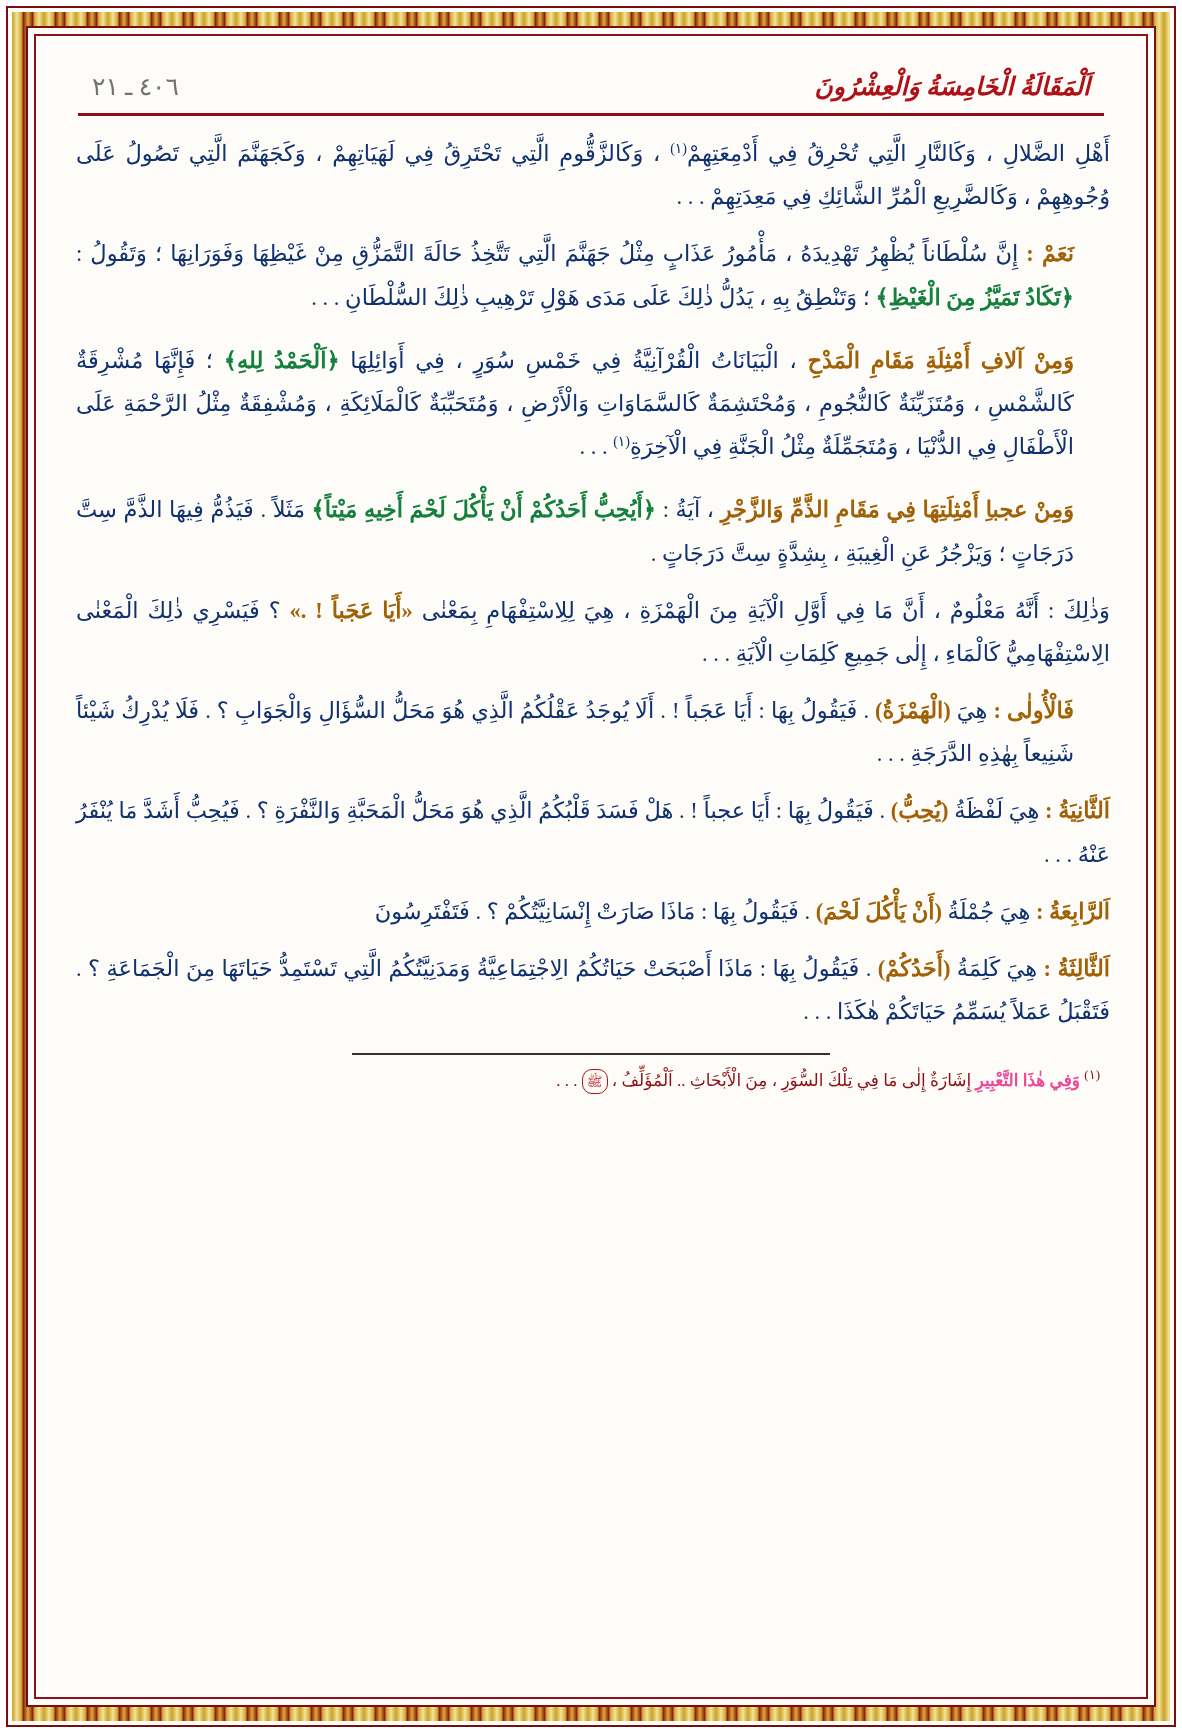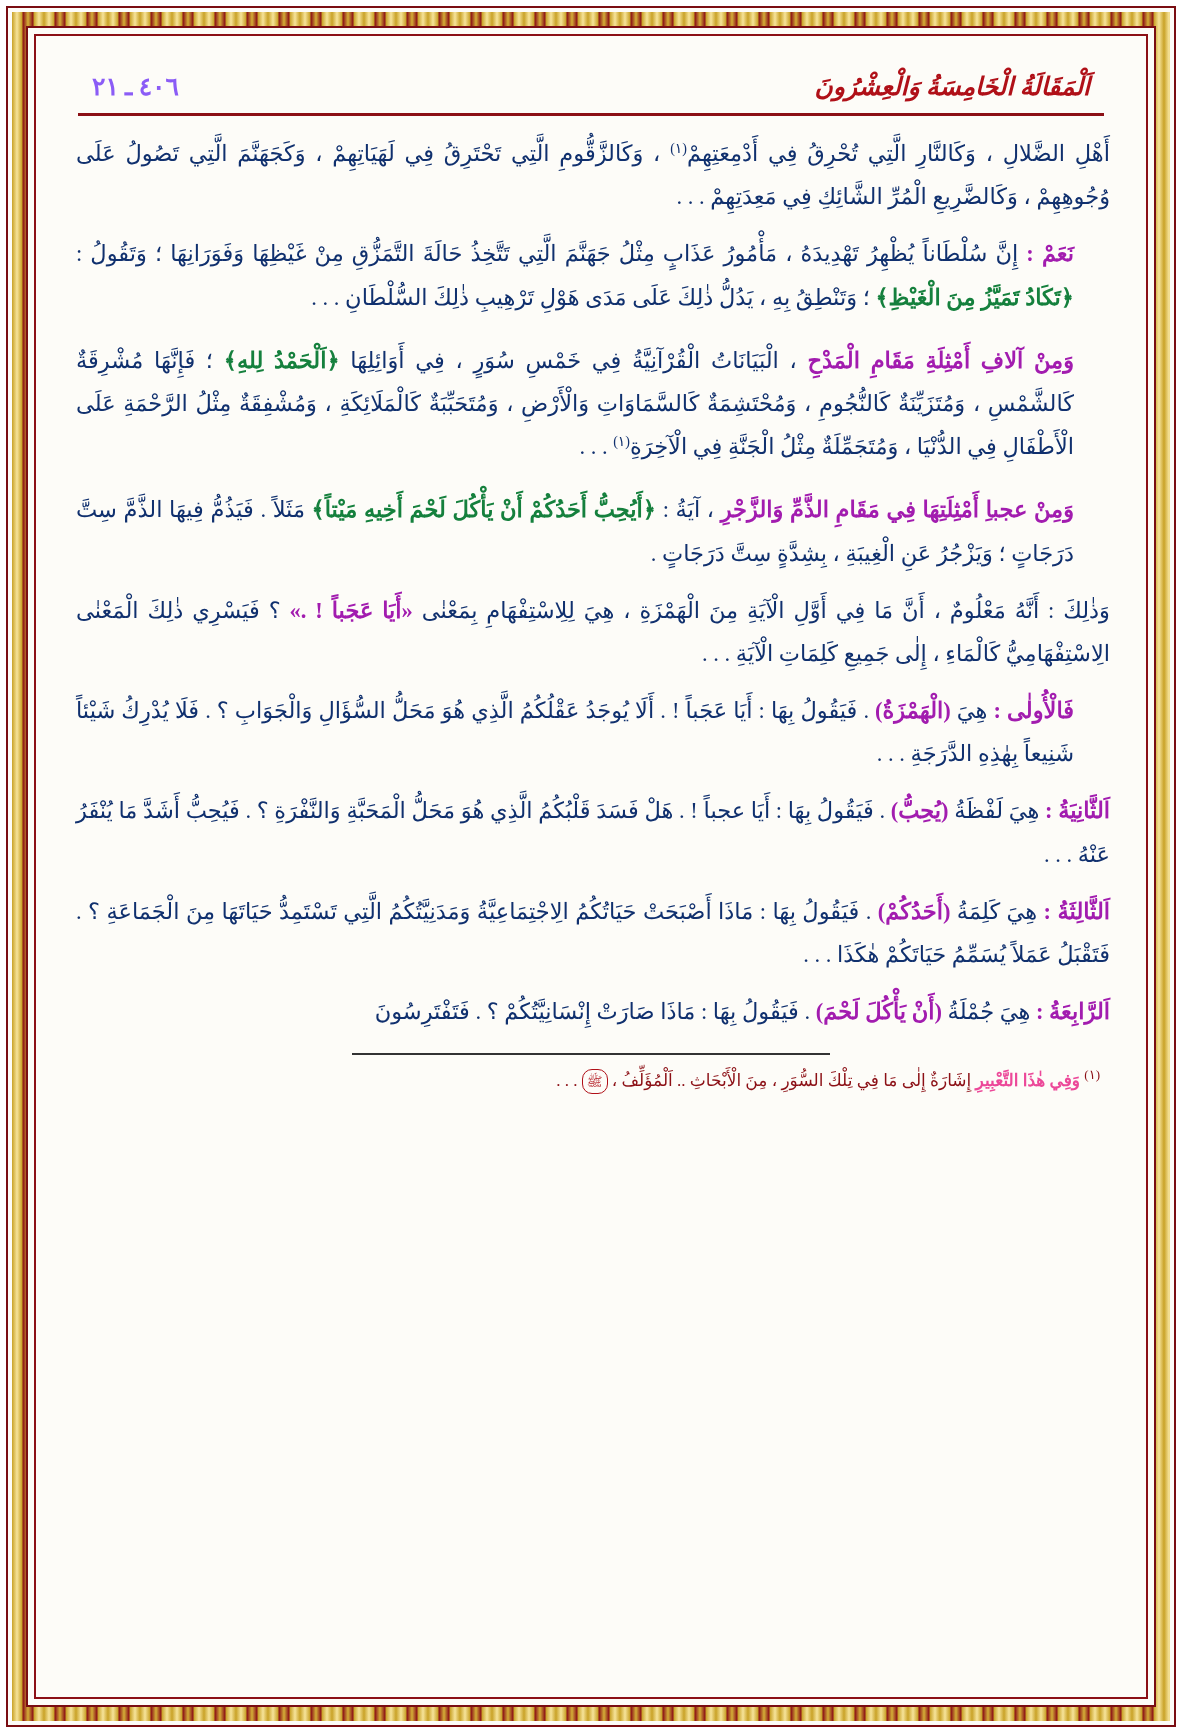--- a/index.html
+++ b/index.html
@@ -75,23 +75,23 @@
     padding: 4px 20px 0 20px;
   }
   .header .chapter-title {
     color: #b01018;
     font-size: 25px;
     font-weight: bold;
     letter-spacing: 0;
     font-style: italic;
   }
   .header .page-number {
-    color: #8b5cf6;
+    color: #737373;
     font-size: 25px;
-    font-weight: bold;
+    font-weight: normal;
     direction: ltr;
     unicode-bidi: isolate;
   }
   .header-rule {
     margin: 12px 6px 0 6px;
     height: 3px;
     background: #8c1016;
   }
 
   
@@ -103,21 +103,21 @@
     text-justify: inter-word;
     color: #10306e;
   }
   .para {
     margin: 0 0 14px 4px;
     text-indent: 0;
   }
   .para.indent { padding-right: 36px; }
   .para.spaced { margin-top: 20px; }
 
-  .red      { color: #a21caf; font-weight: bold; }
+  .red      { color: #a16207; font-weight: bold; }
   .quran    { color: #15803d; font-weight: bold; }
   .sup      { font-size: 14px; vertical-align: super; color: #10306e; }
 
   
   .footnote-rule {
     margin: 20px auto 8px auto;
     width: 46%;
     height: 2px;
     background: #333;
   }
@@ -181,25 +181,25 @@
 
       <p class="para indent">
         <span class="red">فَالْأُولٰى :</span><span> هِيَ </span><span class="red">(الْهَمْزَةُ)</span><span> . فَيَقُولُ بِهَا : أَيَا عَجَباً ! . أَلَا يُوجَدُ عَقْلُكُمُ الَّذِي هُوَ مَحَلُّ السُّؤَالِ وَالْجَوَابِ ؟ . فَلَا يُدْرِكُ شَيْئاً شَنِيعاً بِهٰذِهِ الدَّرَجَةِ . . .</span>
       </p>
 
       <p class="para">
         <span class="red">اَلثَّانِيَةُ :</span><span> هِيَ لَفْظَةُ </span><span class="red">(يُحِبُّ)</span><span> . فَيَقُولُ بِهَا : أَيَا عجباً ! . هَلْ فَسَدَ قَلْبُكُمُ الَّذِي هُوَ مَحَلُّ الْمَحَبَّةِ وَالنَّفْرَةِ ؟ . فَيُحِبُّ أَشَدَّ مَا يُنْفَرُ عَنْهُ . . .</span>
       </p>
 
       <p class="para">
+        <span class="red">اَلرَّابِعَةُ :</span><span> هِيَ جُمْلَةُ </span><span class="red">(أَنْ يَأْكُلَ لَحْمَ)</span><span> . فَيَقُولُ بِهَا : مَاذَا صَارَتْ إِنْسَانِيَّتُكُمْ ؟ . فَتَفْتَرِسُونَ</span>
+      </p>
+
+      <p class="para">
         <span class="red">اَلثَّالِثَةُ :</span><span> هِيَ كَلِمَةُ </span><span class="red">(أَحَدُكُمْ)</span><span> . فَيَقُولُ بِهَا : مَاذَا أَصْبَحَتْ حَيَاتُكُمُ الِاجْتِمَاعِيَّةُ وَمَدَنِيَّتُكُمُ الَّتِي تَسْتَمِدُّ حَيَاتَهَا مِنَ الْجَمَاعَةِ ؟ . فَتَقْبَلُ عَمَلاً يُسَمِّمُ حَيَاتَكُمْ هٰكَذَا . . .</span>
-      </p>
-
-      <p class="para">
-        <span class="red">اَلرَّابِعَةُ :</span><span> هِيَ جُمْلَةُ </span><span class="red">(أَنْ يَأْكُلَ لَحْمَ)</span><span> . فَيَقُولُ بِهَا : مَاذَا صَارَتْ إِنْسَانِيَّتُكُمْ ؟ . فَتَفْتَرِسُونَ</span>
       </p>
 
     </div>
 
     <div class="footnote-rule"></div>
 
     <div class="footnote">
       <span class="fn-num">(١)</span><span class="fn-red"> وَفِي هٰذَا التَّعْبِيرِ</span><span> إِشَارَةٌ إِلٰى مَا فِي تِلْكَ السُّوَرِ ، مِنَ الْأَبْحَاثِ .. اَلْمُؤَلِّفُ ، </span><span class="seal">ﷺ</span><span> . . .</span>
     </div>
 

